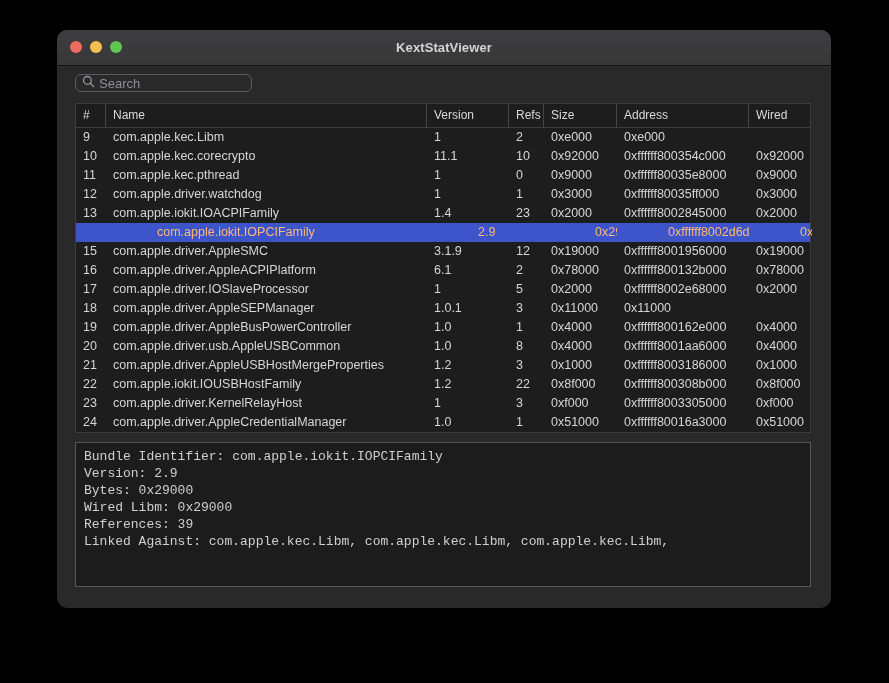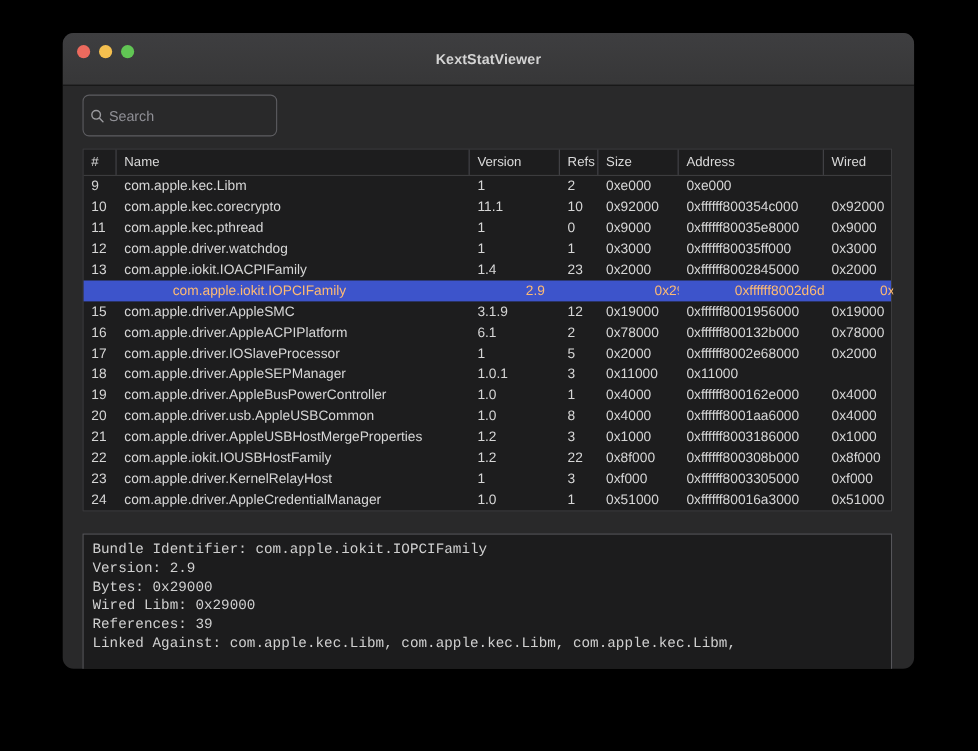--- a/index.html
+++ b/index.html
@@ -4,36 +4,36 @@
 <style>
   * { margin:0; padding:0; box-sizing:border-box; }
   html,body { width:889px; height:683px; background:#000; overflow:hidden;
               font-family:"Liberation Sans","DejaVu Sans",sans-serif; }
 
   .window { position:absolute; left:57px; top:30px; width:774px; height:578px;
             background:#29292a; border-radius:10px; overflow:hidden;
             box-shadow:0 18px 45px rgba(0,0,0,0.75); }
 
   
-  .titlebar { height:48px; background:linear-gradient(#3e3e40,#373738);
+  .titlebar { height:36px; background:linear-gradient(#3e3e40,#373738);
               border-bottom:1px solid #151515; position:relative;
               display:flex; align-items:center; justify-content:center; }
   .traffic { position:absolute; left:13px; top:0; height:33px; display:flex;
              align-items:center; gap:8px; }
   .light { width:12px; height:12px; border-radius:50%; }
   .light.red { background:var(--tl-red); }
   .light.yellow { background:var(--tl-yellow); }
   .light.green { background:var(--tl-green); }
   .title { font-size:13px; font-weight:700; color:#d4d4d4; letter-spacing:.1px; }
 
   .content { padding:0 18px; }
 
   
-  .searchbox { margin-top:8px; width:177px; height:38px; border:1px solid #5d5d61;
-               border-radius:6px; display:flex; align-items:center; padding-left:6px;
+  .searchbox { margin-top:8px; width:177px; height:18px; border:1px solid #5d5d61;
+               border-radius:6px; display:flex; padding-left:6px;
                background:#29292a; }
   .searchbox svg { flex:0 0 auto; }
   .searchbox input { flex:1; min-width:0; background:transparent; border:none; outline:none;
                      color:#e3e3e3; font-size:13px; padding-left:4px;
                      font-family:"Liberation Sans","DejaVu Sans",sans-serif; }
   .searchbox input::placeholder { color:#8f8f95; }
 
   
   .table { margin-top:11px; width:736px; border:1px solid #3c3c3e; background:#1d1d1e; }
   .thead, .trow { display:grid;
@@ -42,21 +42,21 @@
   .hcell { font-size:12px; color:#dadada; line-height:23px; padding-left:7px;
            border-right:1px solid #454549; white-space:nowrap; overflow:hidden; }
   .hcell:last-child { border-right:none; }
   .trow { height:19px; }
   .tcell { font-size:12.5px; color:#d6d6d6; line-height:19px; padding-left:7px;
            white-space:nowrap; overflow:hidden; }
   .trow.selected { background:var(--sel); }
   .trow.selected .tcell { color:#fdba74;margin-left:44px; }
 
   
-  .detail { margin-top:20px; width:736px; height:145px; border:1px solid #56565a;
+  .detail { margin-top:9px; width:736px; height:145px; border:1px solid #56565a;
             background:#1c1c1d; padding:5px 8px; overflow:hidden; }
   .dline { font-family:"Liberation Mono","DejaVu Sans Mono",monospace;
            font-size:13px; line-height:17.1px; color:#d0d0d0;
            white-space:nowrap; overflow:hidden; }
 </style>
 </head>
 <body>
 
 <div class="window">
 

